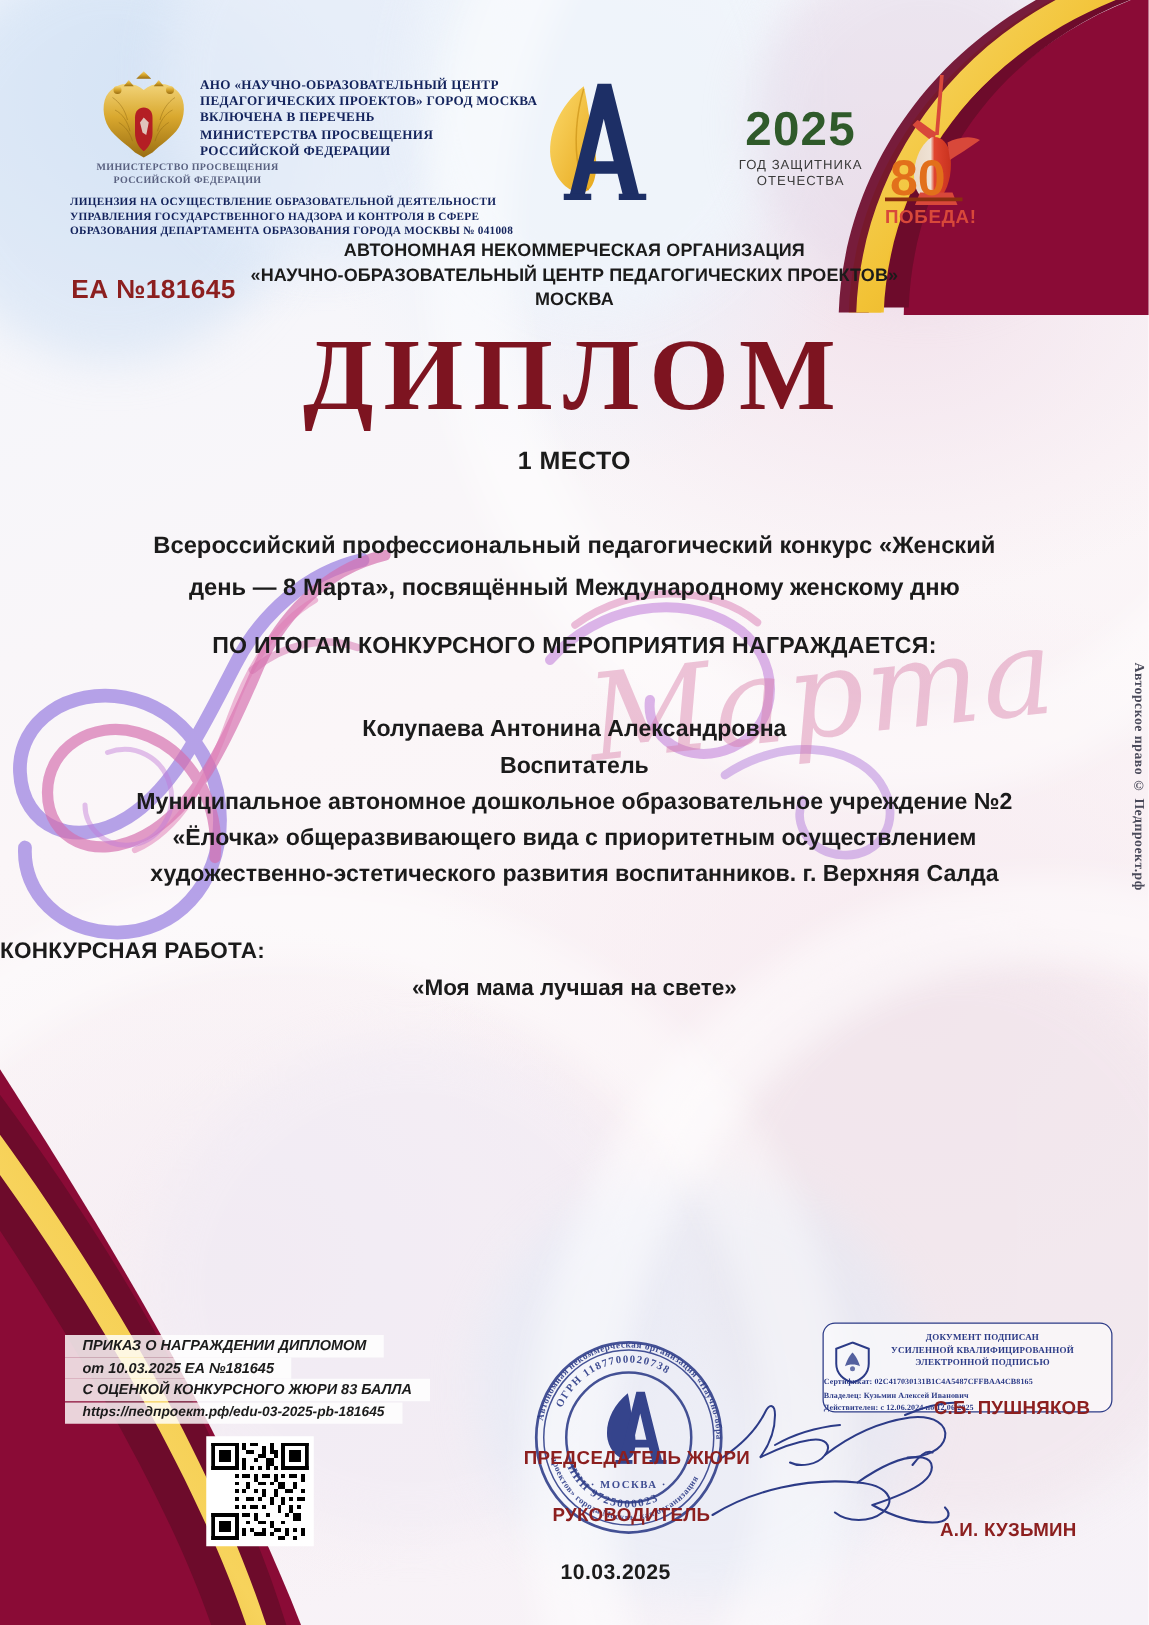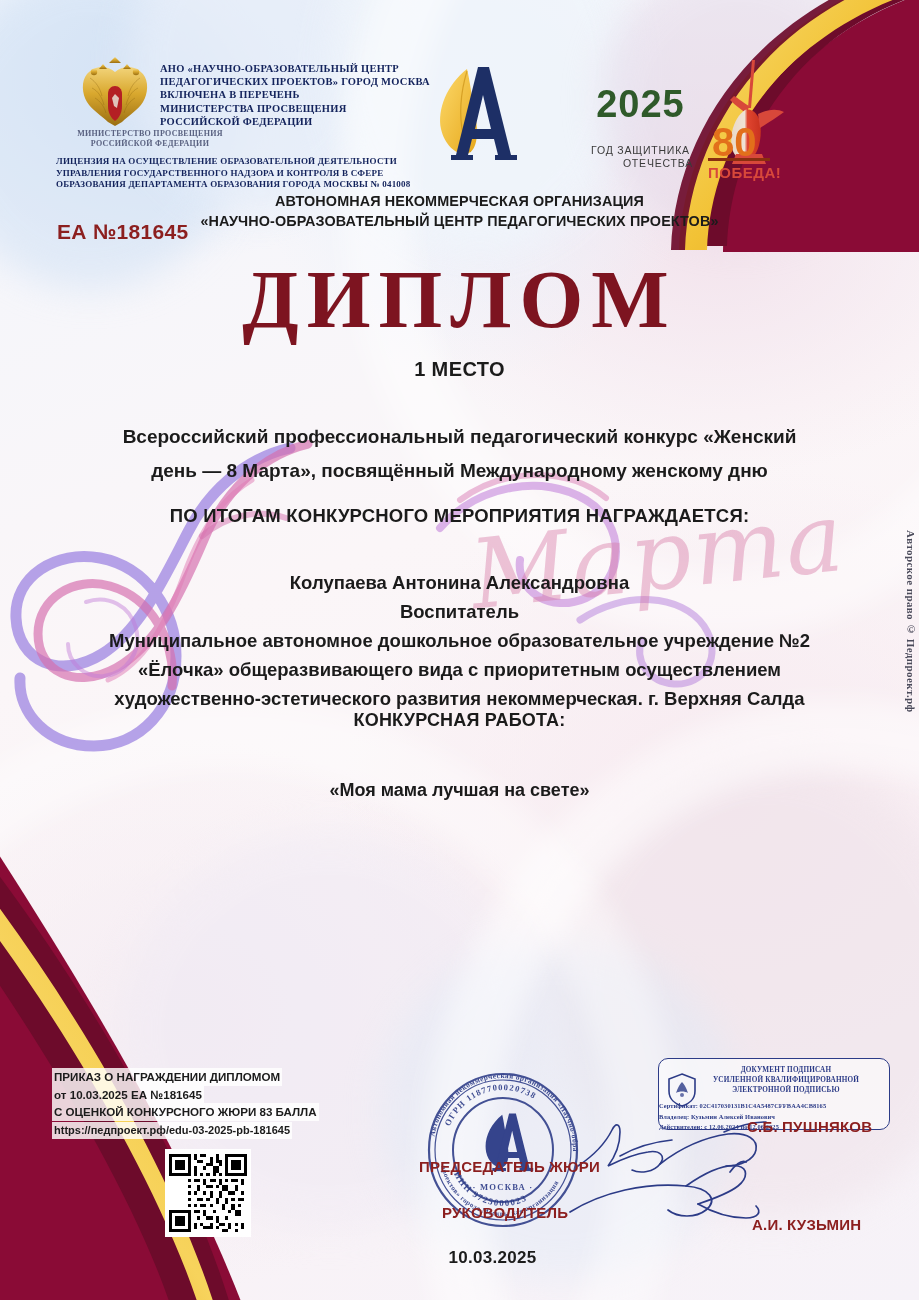--- a/index.html
+++ b/index.html
@@ -120,21 +120,21 @@
     line-height: 38px;
     color: #2f5a2a;
     letter-spacing: 1px;
   }
   .year-sub {
     font-family: "Liberation Sans", sans-serif;
     font-size: 10.5px;
     line-height: 13px;
     color: #3a3a3a;
     letter-spacing: .8px;
-    margin-top: 21px;
+    margin-top: 3px;
   }
   .pobeda { position: absolute; left: 692px; top: 52px; width: 108px; height: 130px; }
 
   
   .org-name {
     position: absolute; left: 0; right: 0; top: 192px;
     text-align: center;
     font-family: "Liberation Sans", sans-serif;
     font-weight: bold;
     font-size: 14.4px;
@@ -199,22 +199,21 @@
     font-weight: bold;
     font-size: 18.5px;
     line-height: 29px;
     color: #1b1b1b;
   }
   .recipient .org-lines {
     font-size: 18.5px;
     line-height: 29px;
   }
   .work-label {
-    position: absolute; left: 0; right: 0; top: 710px;
-    text-align: center;
+    position: absolute; left: 0; right: 0; top: 750px;
     font-family: "Liberation Sans", sans-serif;
     font-weight: bold;
     font-size: 18px;
     color: #1b1b1b;
     letter-spacing: .2px;
   }
   .work-title {
     position: absolute; left: 0; right: 0; top: 780px;
     text-align: center;
     font-family: "Liberation Sans", sans-serif;
@@ -241,21 +240,22 @@
     position: absolute; left: 52px; top: 1068px;
     font-family: "Liberation Sans", sans-serif;
     font-weight: bold;
     font-size: 11.6px;
     line-height: 17.5px;
     color: #1b1b1b;
   }
   .order-block div {
     background: rgba(255,255,255,.82);
     display: inline-block;
-    padding: 0 2px;
+    padding: 0 14px;
+    font-style: italic;
   }
   .order-url { font-size: 11px; }
 
   .qr {
     position: absolute;
     left: 165px; top: 1149px;
     width: 86px; height: 88px;
     background: #fff;
     padding: 4px;
     box-sizing: border-box;
@@ -457,21 +457,21 @@
 
       <path d="M63 12 L40 104 L52 104 L57 84 L79 84 L84 104 L97 104 L74 12 Z M60 74 L68 40 L76 74 Z" fill="#1d2f66"></path>
       <rect x="36" y="100" width="22" height="5" fill="#1d2f66"></rect>
       <rect x="80" y="100" width="22" height="5" fill="#1d2f66"></rect>
     </svg>
   </div>
 
   <div class="year-block">
     <div class="year-num">2025</div>
     <div class="year-sub">ГОД ЗАЩИТНИКА</div>
-    <div class="year-sub" style="margin-top:0;text-align:right;">ОТЕЧЕСТВА</div>
+    <div class="year-sub" style="margin-top:0;">ОТЕЧЕСТВА</div>
   </div>
 
   <div class="pobeda">
     <svg width="108" height="130" viewBox="0 0 108 130">
       <defs>
         <linearGradient id="motherland" x1="0" y1="0" x2="1" y2="0">
           <stop offset="0" stop-color="#e9d9c8"></stop>
           <stop offset=".45" stop-color="#efe2d4"></stop>
           <stop offset=".55" stop-color="#e0452f"></stop>
           <stop offset="1" stop-color="#c9321f"></stop>
@@ -489,40 +489,41 @@
 
       <text x="20" y="104" font-family="Liberation Sans, sans-serif" font-size="40" font-weight="bold" fill="#e2701b">80</text>
       <rect x="16" y="106" width="62" height="3" fill="#8a2f10"></rect>
       <text x="16" y="126" font-family="Liberation Sans, sans-serif" font-size="15" font-weight="bold" fill="#d8483a" letter-spacing="0.5">ПОБЕДА!</text>
     </svg>
   </div>
 
   <div class="org-name">
     <div>АВТОНОМНАЯ НЕКОММЕРЧЕСКАЯ ОРГАНИЗАЦИЯ</div>
     <div>«НАУЧНО-ОБРАЗОВАТЕЛЬНЫЙ ЦЕНТР ПЕДАГОГИЧЕСКИХ ПРОЕКТОВ»</div>
+    <div>МОСКВА</div>
   </div>
 
   <div class="ea-number">ЕА №181645</div>
 
   <div class="diploma-title">ДИПЛОМ</div>
   <div class="place">1 МЕСТО</div>
 
   <div class="contest">
     <div>Всероссийский профессиональный педагогический конкурс «Женский</div>
     <div>день — 8 Марта», посвящённый Международному женскому дню</div>
   </div>
 
   <div class="awarded-label">ПО ИТОГАМ КОНКУРСНОГО МЕРОПРИЯТИЯ НАГРАЖДАЕТСЯ:</div>
 
   <div class="recipient">
     <div>Колупаева Антонина Александровна</div>
     <div>Воспитатель</div>
     <div class="org-lines">Муниципальное автономное дошкольное образовательное учреждение №2</div>
     <div class="org-lines">«Ёлочка» общеразвивающего вида с приоритетным осуществлением</div>
-    <div class="org-lines">художественно-эстетического развития некоммерческая. г. Верхняя Салда</div>
+    <div class="org-lines">художественно-эстетического развития воспитанников. г. Верхняя Салда</div>
   </div>
 
   <div class="work-label">КОНКУРСНАЯ РАБОТА:</div>
   <div class="work-title">«Моя мама лучшая на свете»</div>
 
   <div class="copyright-vertical">Авторское право © Педпроект.рф</div>
 
   <div class="order-block">
     <div>ПРИКАЗ О НАГРАЖДЕНИИ ДИПЛОМОМ</div><br>
     <div>от 10.03.2025 ЕА №181645</div><br>

